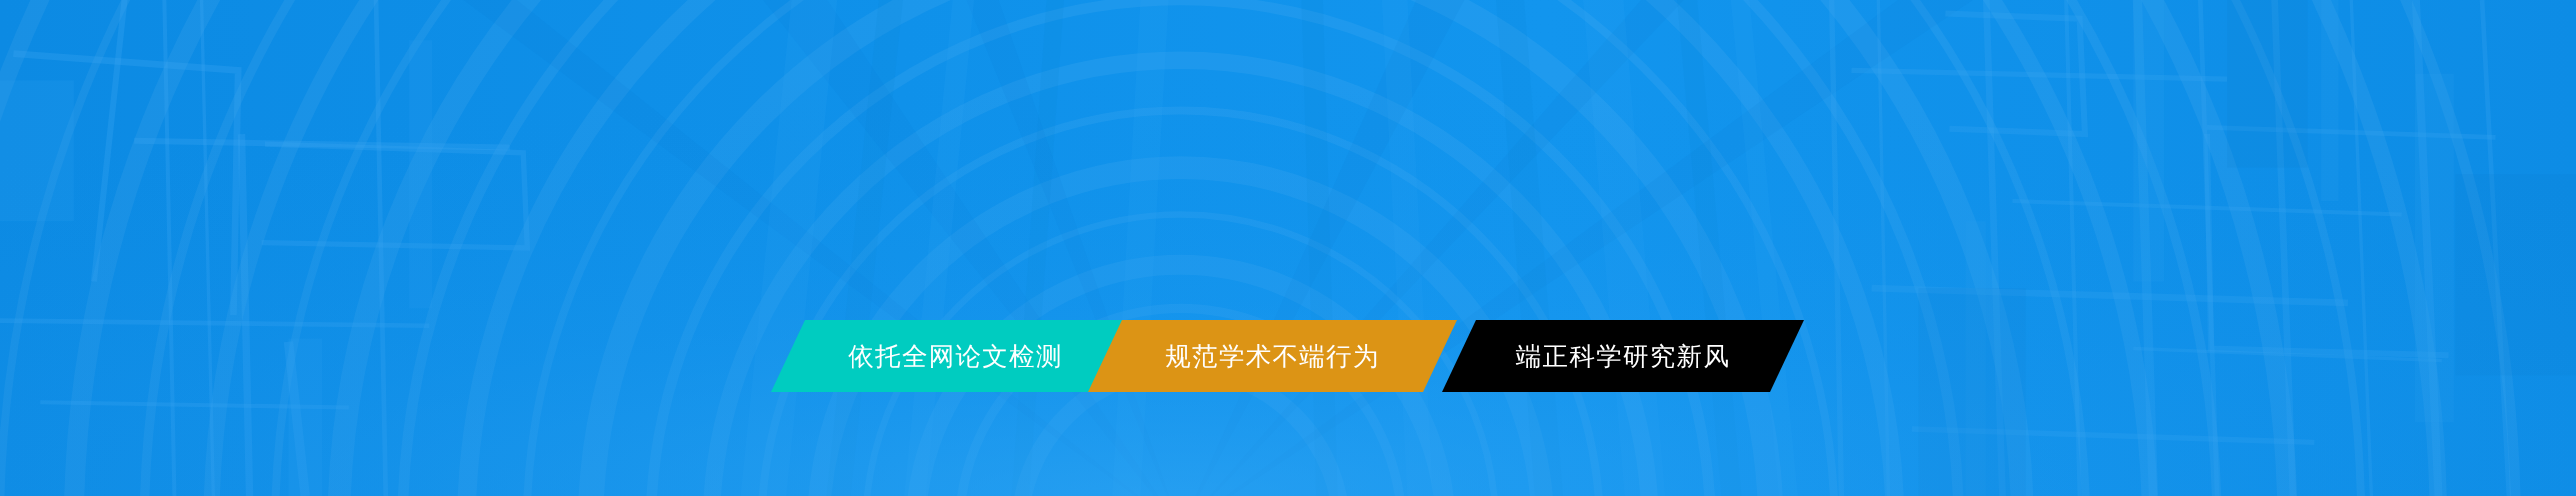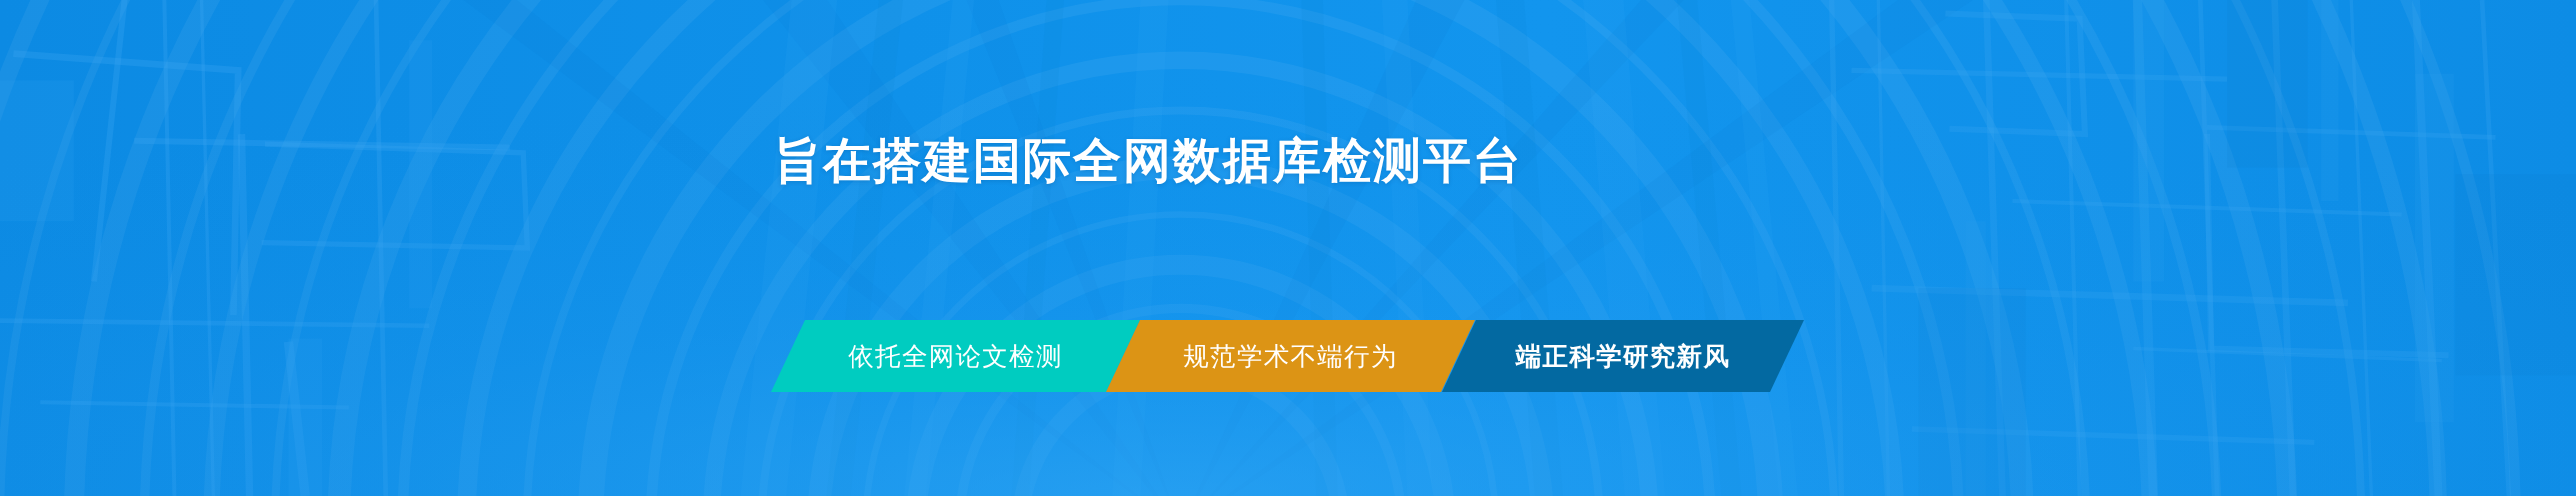--- a/index.html
+++ b/index.html
@@ -69,21 +69,21 @@
     color: #ffffff;
     font-size: 25.5px;
     letter-spacing: 1.3px;
     white-space: nowrap;
     -webkit-clip-path: polygon(34px 0, 100% 0, calc(100% - 34px) 100%, 0 100%);
     clip-path: polygon(34px 0, 100% 0, calc(100% - 34px) 100%, 0 100%);
   }
   .tab-label { transform: translateX(0px); }
 
   .tab-0 { left: 0px;   width: 369px; background: #00ccc0; }
-  .tab-1 { left: 335px; width: 369px; background: #dc9415; }
+  .tab-1 { left: 317px; width: 369px; background: #dc9415; }
   .tab-2 { left: 671px;width: 362px; background: #13a81b; }
 </style>
 </head>
 <body>
 
 <div id="banner">
 
   <div class="bg-layer">
     <svg class="bg-svg" viewBox="0 0 3840 740" preserveAspectRatio="none">
       <defs>
@@ -204,29 +204,28 @@
           <polygon points="2230,0 2272,0 2330,740 2288,740"></polygon>
           <polygon points="2500,0 2530,0 2596,740 2566,740"></polygon>
         </g>
 
         <rect x="0" y="0" width="3840" height="740" fill="url(#glow)"></rect>
       </g>
     </svg>
   </div>
 
   <div class="headline">
-    <div class="title-line title-line-1">旨在搭建国际全网数据库检测平台</div>
   </div>
 
   <div class="tabs">
     <div class="tab tab-0" style="background: rgb(0, 204, 192);">
       <span class="tab-label">依托全网论文检测</span>
     </div>
     <div class="tab tab-1" style="background: rgb(220, 148, 21);">
       <span class="tab-label">规范学术不端行为</span>
     </div>
-    <div class="tab tab-2" style="background: #0369a1; font-weight: bold;">
+    <div class="tab tab-2" style="background: #000000;">
       <span class="tab-label">端正科学研究新风</span>
     </div>
   </div>
 
 </div>
 
 
 </body></html>

